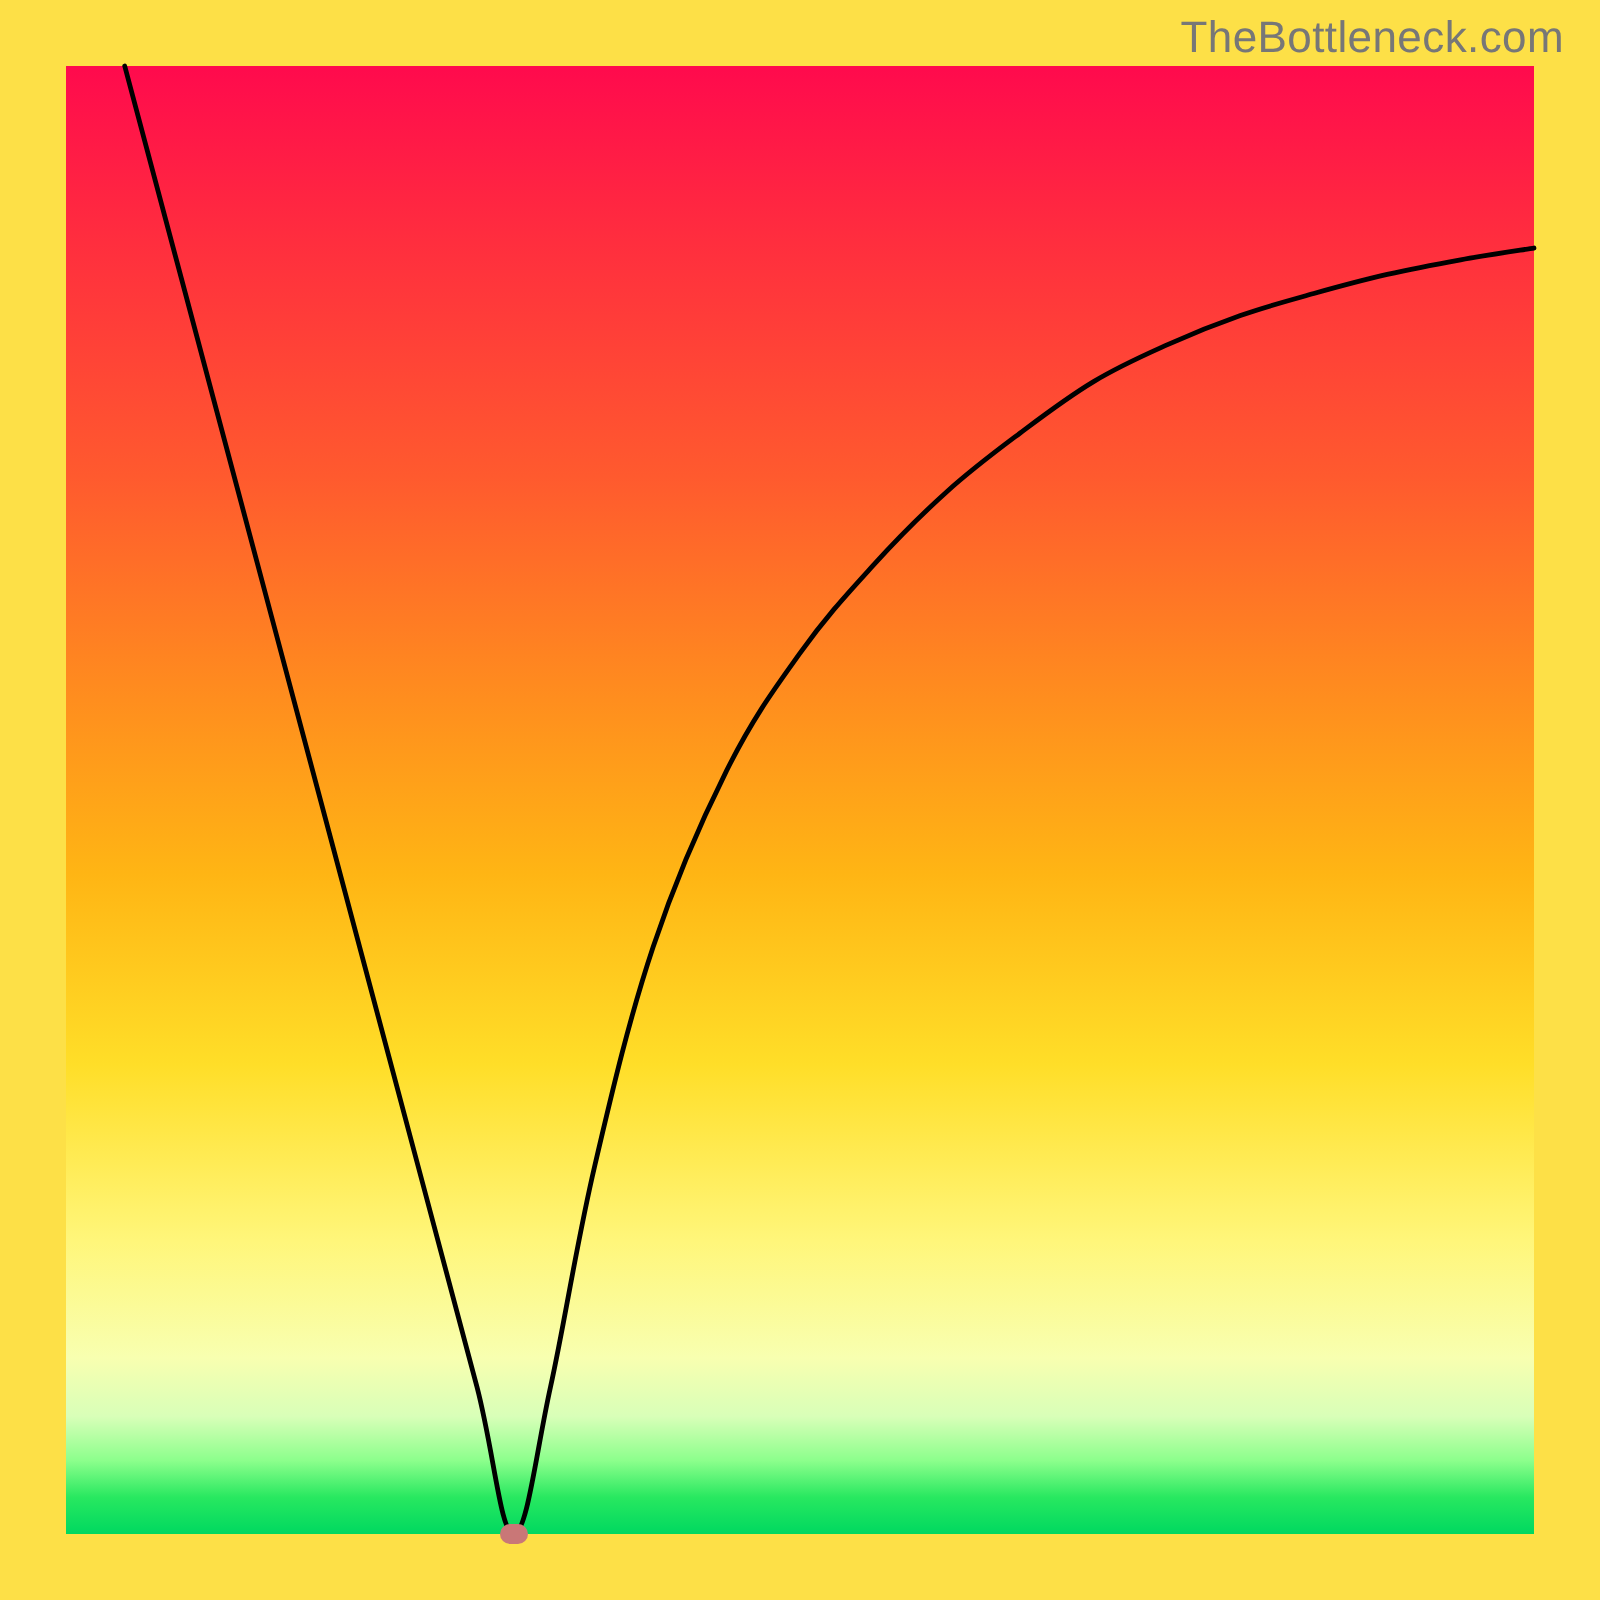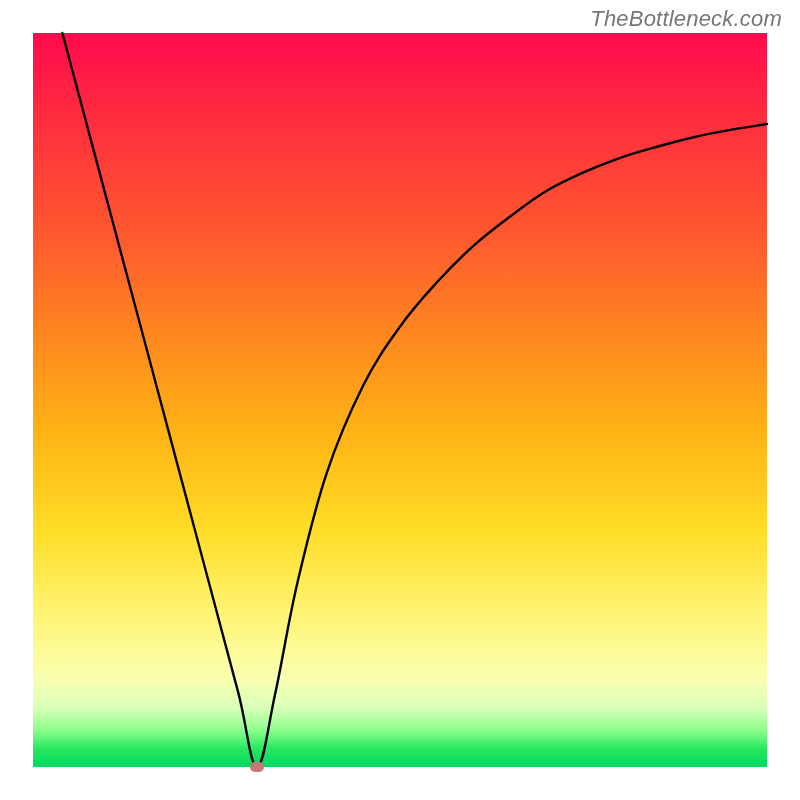--- a/index.html
+++ b/index.html
@@ -8,22 +8,21 @@
     width: 800px;
     height: 800px;
     overflow: hidden;
     background: #000;
     font-family: Arial, Helvetica, sans-serif;
   }
   .frame {
     position: relative;
     width: 800px;
     height: 800px;
-    background: #ffffff;
-    font-style: italic;
+    background: #fde047;
   }
   .plot-area {
     position: absolute;
     left: 33px;
     top: 33px;
     width: 734px;
     height: 734px;
     
     background: linear-gradient(
       to bottom,

